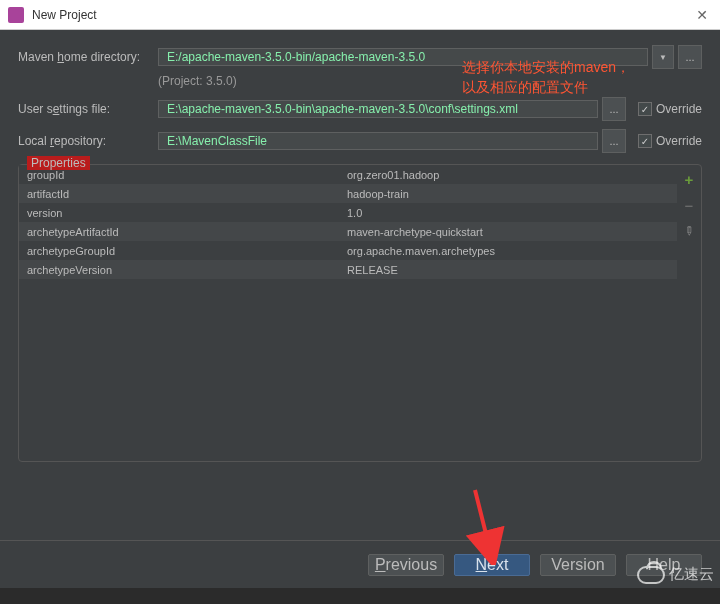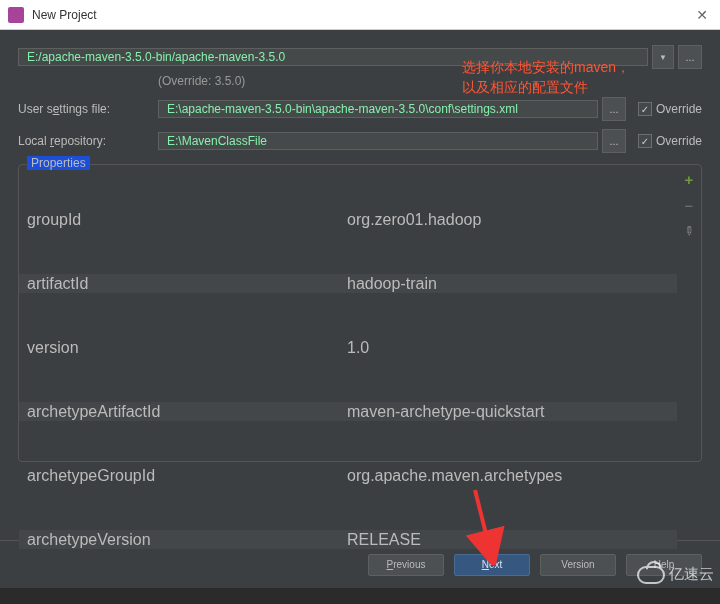--- a/index.html
+++ b/index.html
@@ -25,69 +25,72 @@
 .checkbox-wrap { display: flex; align-items: center; margin-left: 8px; gap: 4px; }
 .checkbox { width: 14px; height: 14px; background: #43494a; border: 1px solid #6e6e6e; display: flex; align-items: center; justify-content: center; color: #ccc; font-size: 10px; }
 
 .version-row { margin-left: 140px; font-size: 12px; color: #999; margin-bottom: 8px; margin-top: -2px; }
 
 
 .annotation { position: absolute; left: 462px; top: 58px; color: #ff5533; font-size: 14px; line-height: 1.4; }
 
 
 .props-fieldset { border: 1px solid #555; border-radius: 4px; margin-top: 10px; padding: 0; position: relative; height: 298px; }
-.props-legend { position: absolute; top: -9px; left: 8px; background: #1d4ed8; padding: 0 4px; color: #bbb; font-size: 12px; }
+.props-legend { position: absolute; top: -9px; left: 8px; background: #b91c1c; padding: 0 4px; color: #bbb; font-size: 12px; }
 .props-inner { display: flex; height: 100%; }
 .props-table { flex: 1; }
-.prop-row { display: flex; height: 19px; align-items: flex-end; padding: 0 8px; font-size: 16px; margin-top: 45px; }
+.prop-row { display: flex; height: 19px; align-items: center; padding: 0 8px; font-size: 11px; }
 .prop-row:nth-child(odd) { background: #3c3f41; }
 .prop-row:nth-child(even) { background: #444749; }
 .prop-key { width: 320px; color: #bbb; }
 .prop-val { color: #bbb; }
 
 .props-side { width: 24px; display: flex; flex-direction: column; align-items: center; padding-top: 6px; gap: 10px; }
 .side-btn { width: 16px; height: 16px; display: flex; align-items: center; justify-content: center; font-size: 15px; color: #888; cursor: pointer; }
 .side-btn.plus { color: #6a9c3b; font-weight: bold; }
 .side-btn.minus { color: #777; }
 .side-btn.edit { transform: rotate(45deg); font-size: 12px; color: #888; }
 
 
 .arrow-svg { position: absolute; left: 465px; top: 485px; pointer-events: none; }
 
 
 .bottom-bar { background: #3c3f41; height: 48px; border-top: 1px solid #555; display: flex; align-items: center; justify-content: flex-end; padding: 0 18px; gap: 10px; }
-.btn { min-width: 76px; height: 22px; background: #4c5052; border: 1px solid #5e6060; color: #bbb; font-size: 10px; cursor: pointer; display: flex; align-items: center; justify-content: center; border-radius: 2px; }
+.btn { min-width: 76px; height: 22px; background: #4c5052; border: 1px solid #5e6060; color: #bbb; font-size: 16px; cursor: pointer; display: flex; align-items: center; justify-content: center; border-radius: 2px; }
 .btn.primary { background: #365880; border: 1px solid #4a6b94; color: #d9e2ec; font-weight: normal; }
 .btn .ul { text-decoration: underline; }
 
 
 .watermark { position: absolute; right: 6px; bottom: 20px; display: flex; align-items: center; gap: 4px; color: #fff; opacity: 0.7; font-size: 15px; pointer-events: none; }
 .watermark .cloud { width: 28px; height: 18px; border: 2px solid #fff; border-radius: 10px; position: relative; }
 .watermark .cloud::before { content: ""; position: absolute; width: 12px; height: 12px; border: 2px solid #fff; border-radius: 50%; top: -7px; left: 7px; background: transparent; clip-path: polygon(0 0, 100% 0, 100% 55%, 0 55%); }
 </style>
 </head>
 <body>
 
 <div class="title-bar">
   <div class="icon"></div>
   <div class="title">New Project</div>
   <div class="close">✕</div>
 </div>
 
 <div class="dialog-body">
 
   <div class="row">
+    <div class="row-label">
+      <span>Maven </span><span class="underline">h</span><span>ome directory:</span>
+    </div>
     <div class="row-input-wrap">
       <input class="text-input" value="E:/apache-maven-3.5.0-bin/apache-maven-3.5.0" style="">
       <div class="dropdown-btn">▼</div>
       <div class="small-btn">...</div>
     </div>
   </div>
 
-  <div class="version-row">(Override: 3.5.0)</div>
+  <div class="version-row">(Project: 3.5.0)</div>
 
   <div class="annotation">
     <div>选择你本地安装的maven，</div>
     <div>以及相应的配置文件</div>
   </div>
 
   <div class="row">
     <div class="row-label">
       <span>User s</span><span class="underline">e</span><span>ttings file:</span>
     </div>

